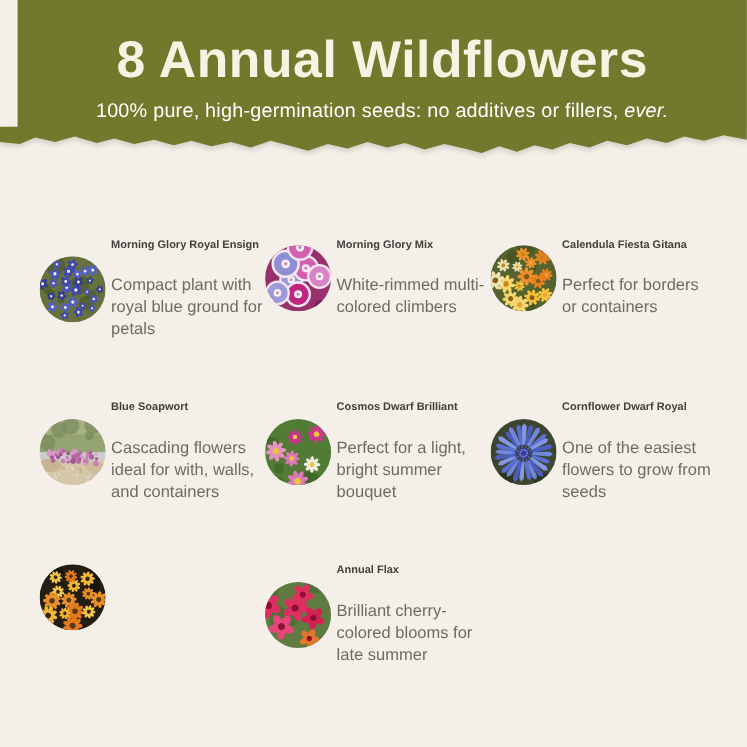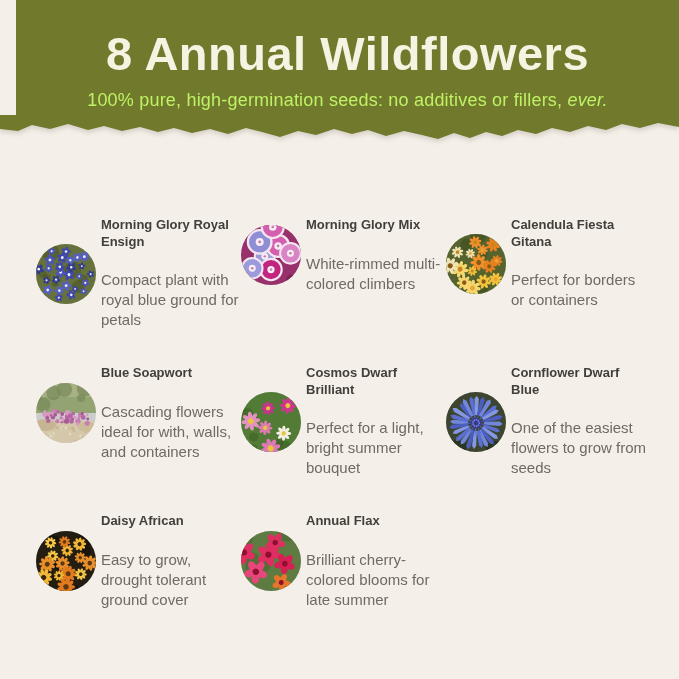--- a/index.html
+++ b/index.html
@@ -40,37 +40,37 @@
   }
   .entry{display:flex;align-items:center;}
   .photo{
     width:60px;height:60px;border-radius:50%;
     overflow:hidden;flex-shrink:0;margin-right:5px;
     background:#ccc;
   }
   .photo svg{display:block;width:60px;height:60px;}
   .text{width:152px;}
   .fname{
-    font-weight:700;font-size:13px;line-height:1.28;
+    font-weight:700;font-size:10px;line-height:1.28;
     color:#403f39;margin-bottom:2px;
   }
   .fdesc{
     font-size:15px;line-height:1.33;
     color:#6f6b64;
     margin-top:20px;
   }
 </style>
 </head>
 <body style="background: rgb(244, 239, 232);">
 
 <div>
 
   <div class="header" style="background: rgb(113, 121, 44);">
     <h1 style="color: rgb(246, 243, 226);">8 Annual Wildflowers</h1>
-    <p class="sub" style="color: #bef264;"><span>100% pure, high-germination seeds: no additives or fillers, </span><em>ever.</em></p>
+    <p class="sub" style="color: #ffffff;"><span>100% pure, high-germination seeds: no additives or fillers, </span><em>ever.</em></p>
   </div>
 
   <svg class="tear" viewBox="0 0 679 32" preserveAspectRatio="none">
     <path id="tear-path" fill="#71792c" d="M0,0 L679,0 L679,12 L658,8 L640,13 L622,9 L606,15 L588,11 L570,17 L552,13 L536,19 L518,15 L502,21 L486,17 L470,23 L454,18 L438,24 L422,20 L404,16 L386,21 L368,15 L352,19 L334,14 L316,20 L298,16 L280,22 L262,17 L246,13 L228,19 L210,14 L192,18 L174,13 L158,17 L140,12 L122,16 L104,11 L88,15 L68,9 L50,14 L32,10 L18,16 L0,14 Z"></path>
   </svg>
 
   <div class="main">
     <div class="grid" id="grid">
   <div class="entry">
     <div class="photo">
@@ -761,21 +761,21 @@
               <circle cx="30.55567416853418" cy="34.15138480963907" r="0.9" fill="#7b85e0"></circle>
               <circle cx="28.400000000000002" cy="33.7712812921102" r="0.9" fill="#7b85e0"></circle>
               <circle cx="26.992983613485094" cy="32.09446445864214" r="0.9" fill="#7b85e0"></circle>
               <circle cx="26.992983613485094" cy="29.90553554135786" r="0.9" fill="#7b85e0"></circle>
               <circle cx="28.4" cy="28.228718707889797" r="0.9" fill="#7b85e0"></circle>
               <circle cx="30.555674168534175" cy="27.848615190360935" r="0.9" fill="#7b85e0"></circle>
               <circle cx="32.45134221798073" cy="28.943079649003074" r="0.9" fill="#7b85e0"></circle>
             </svg>
           </div>
     <div class="text">
-      <div class="fname">Cornflower Dwarf Blue</div>
+      <div class="fname">Cornflower Dwarf Royal</div>
       <div class="fdesc">One of the easiest flowers to grow from seeds</div>
     </div>
   </div>
 
   <div class="entry">
     <div class="photo">
             <svg viewBox="0 0 60 60">
               <rect x="0" y="0" width="60" height="60" fill="#241e12"></rect>
               <circle cx="13.929232293739915" cy="5.725219063460827" r="4.525000854860991" fill="#0e0b05" opacity="0.5"></circle>
               <circle cx="18.878596485592425" cy="8.824524292722344" r="3.9443354825489223" fill="#0e0b05" opacity="0.5"></circle>
@@ -947,24 +947,20 @@
                 <ellipse cx="4.419391533447197" cy="0" rx="4.178333813440986" ry="1.9284617600496858" fill="#f2b838" transform="rotate(120)"></ellipse>
                 <ellipse cx="4.419391533447197" cy="0" rx="4.178333813440986" ry="1.9284617600496858" fill="#f2b838" transform="rotate(160)"></ellipse>
                 <ellipse cx="4.419391533447197" cy="0" rx="4.178333813440986" ry="1.9284617600496858" fill="#f2b838" transform="rotate(200)"></ellipse>
                 <ellipse cx="4.419391533447197" cy="0" rx="4.178333813440986" ry="1.9284617600496858" fill="#f2b838" transform="rotate(240)"></ellipse>
                 <ellipse cx="4.419391533447197" cy="0" rx="4.178333813440986" ry="1.9284617600496858" fill="#f2b838" transform="rotate(280)"></ellipse>
                 <ellipse cx="4.419391533447197" cy="0" rx="4.178333813440986" ry="1.9284617600496858" fill="#f2b838" transform="rotate(320)"></ellipse>
                 <circle cx="0" cy="0" r="2.5712823467329144" fill="#3a2408"></circle>
               </g>
             </svg>
           </div>
-    <div class="text">
-      <div class="fname">Daisy African</div>
-      <div class="fdesc">Easy to grow, drought tolerant ground cover</div>
-    </div>
   </div>
 
   <div class="entry">
     <div class="photo">
             <svg viewBox="0 0 60 60">
               <rect x="0" y="0" width="60" height="60" fill="#5e7b41"></rect>
               <circle cx="7.029131795279682" cy="8.026412604376674" r="5.1783339427784085" fill="#466331" opacity="0.5"></circle>
               <circle cx="1.4193715481087565" cy="26.722903777845204" r="3.47222179826349" fill="#466331" opacity="0.5"></circle>
               <circle cx="59.136174861341715" cy="3.2407781202346087" r="7.120033523999155" fill="#466331" opacity="0.5"></circle>
               <circle cx="10.754785593599081" cy="28.77373069524765" r="7.423184531740844" fill="#466331" opacity="0.5"></circle>

